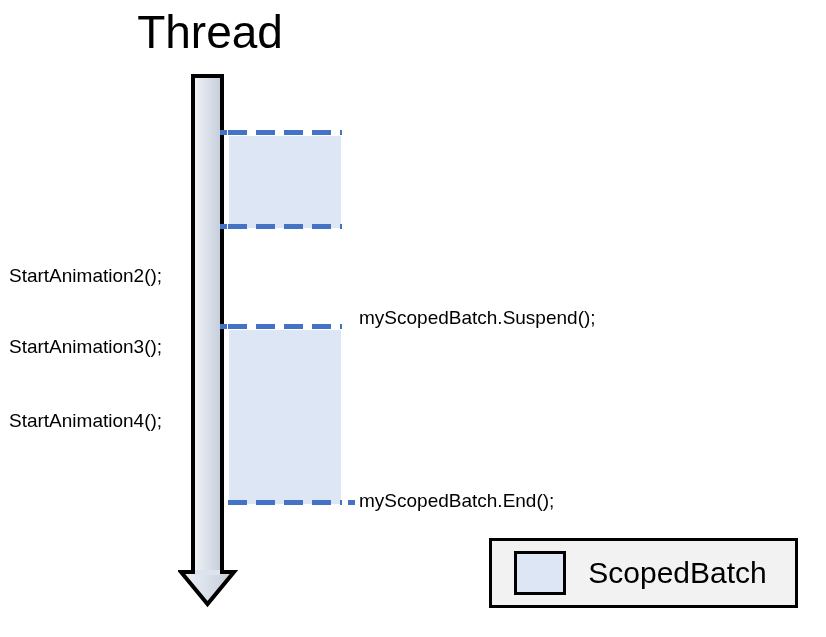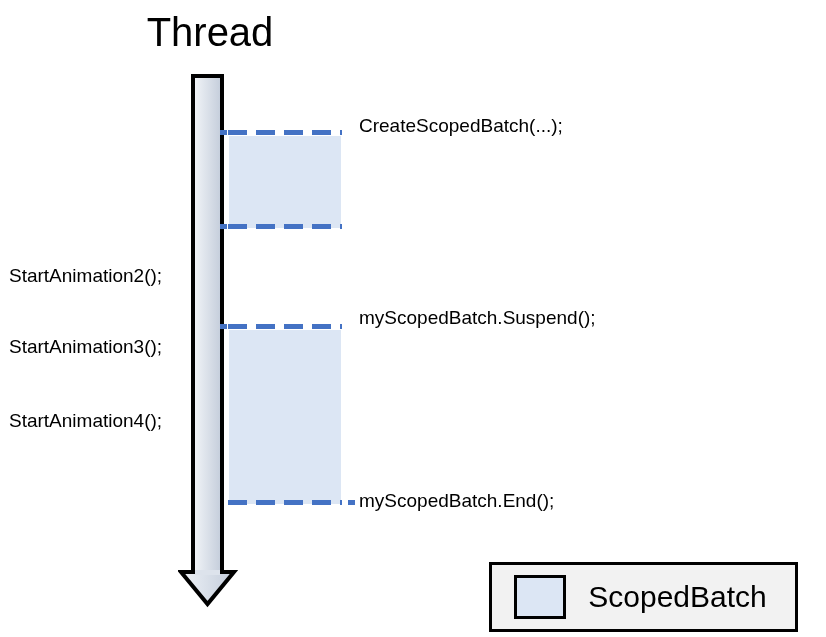--- a/index.html
+++ b/index.html
@@ -16,21 +16,21 @@
     height: 637px;
     background: #ffffff;
     overflow: hidden;
   }
   .title {
     position: absolute;
     left: 120px;
     top: 6px;
     width: 180px;
     text-align: center;
-    font-size: 40px;
+    font-size: 46px;
     line-height: 52px;
     color: #000000;
     letter-spacing: 0px;
     white-space: nowrap;
   }
   .code-label {
     position: absolute;
     font-size: 19px;
     line-height: 22px;
     color: #000000;
@@ -92,21 +92,20 @@
     position: absolute;
     left: 489px;
     top: 538px;
     width: 309px;
     height: 70px;
     background: #f2f2f2;
     border: 3px solid #000000;
     box-sizing: border-box;
     display: flex;
     align-items: center;
-    margin-top: 24px;
   }
   .legend-swatch {
     width: 52px;
     height: 44px;
     margin-left: 22px;
     background: #dce6f4;
     border: 3px solid #000000;
     box-sizing: border-box;
     flex: 0 0 auto;
   }
@@ -158,21 +157,20 @@
 
   <div class="dash-stub s-create"></div>
   <div class="dash-stub s-suspend"></div>
   <div class="dash-stub s-resume"></div>
   <div class="dash-stub s-end"></div>
 
   <div class="code-label left-label" style="top:265px">StartAnimation2();</div>
   <div class="code-label left-label" style="top:336px">StartAnimation3();</div>
   <div class="code-label left-label" style="top:410px">StartAnimation4();</div>
 
-  <div class="code-label right-label" style="top:115px">CreateScopedBatch(...);</div>
   <div class="code-label right-label" style="top:307px">myScopedBatch.Suspend();</div>
   <div class="code-label right-label" style="top:490px">myScopedBatch.End();</div>
 
   <div class="legend">
     <div class="legend-swatch"></div>
     <div class="legend-text">ScopedBatch</div>
   </div>
 
 </div>
 

